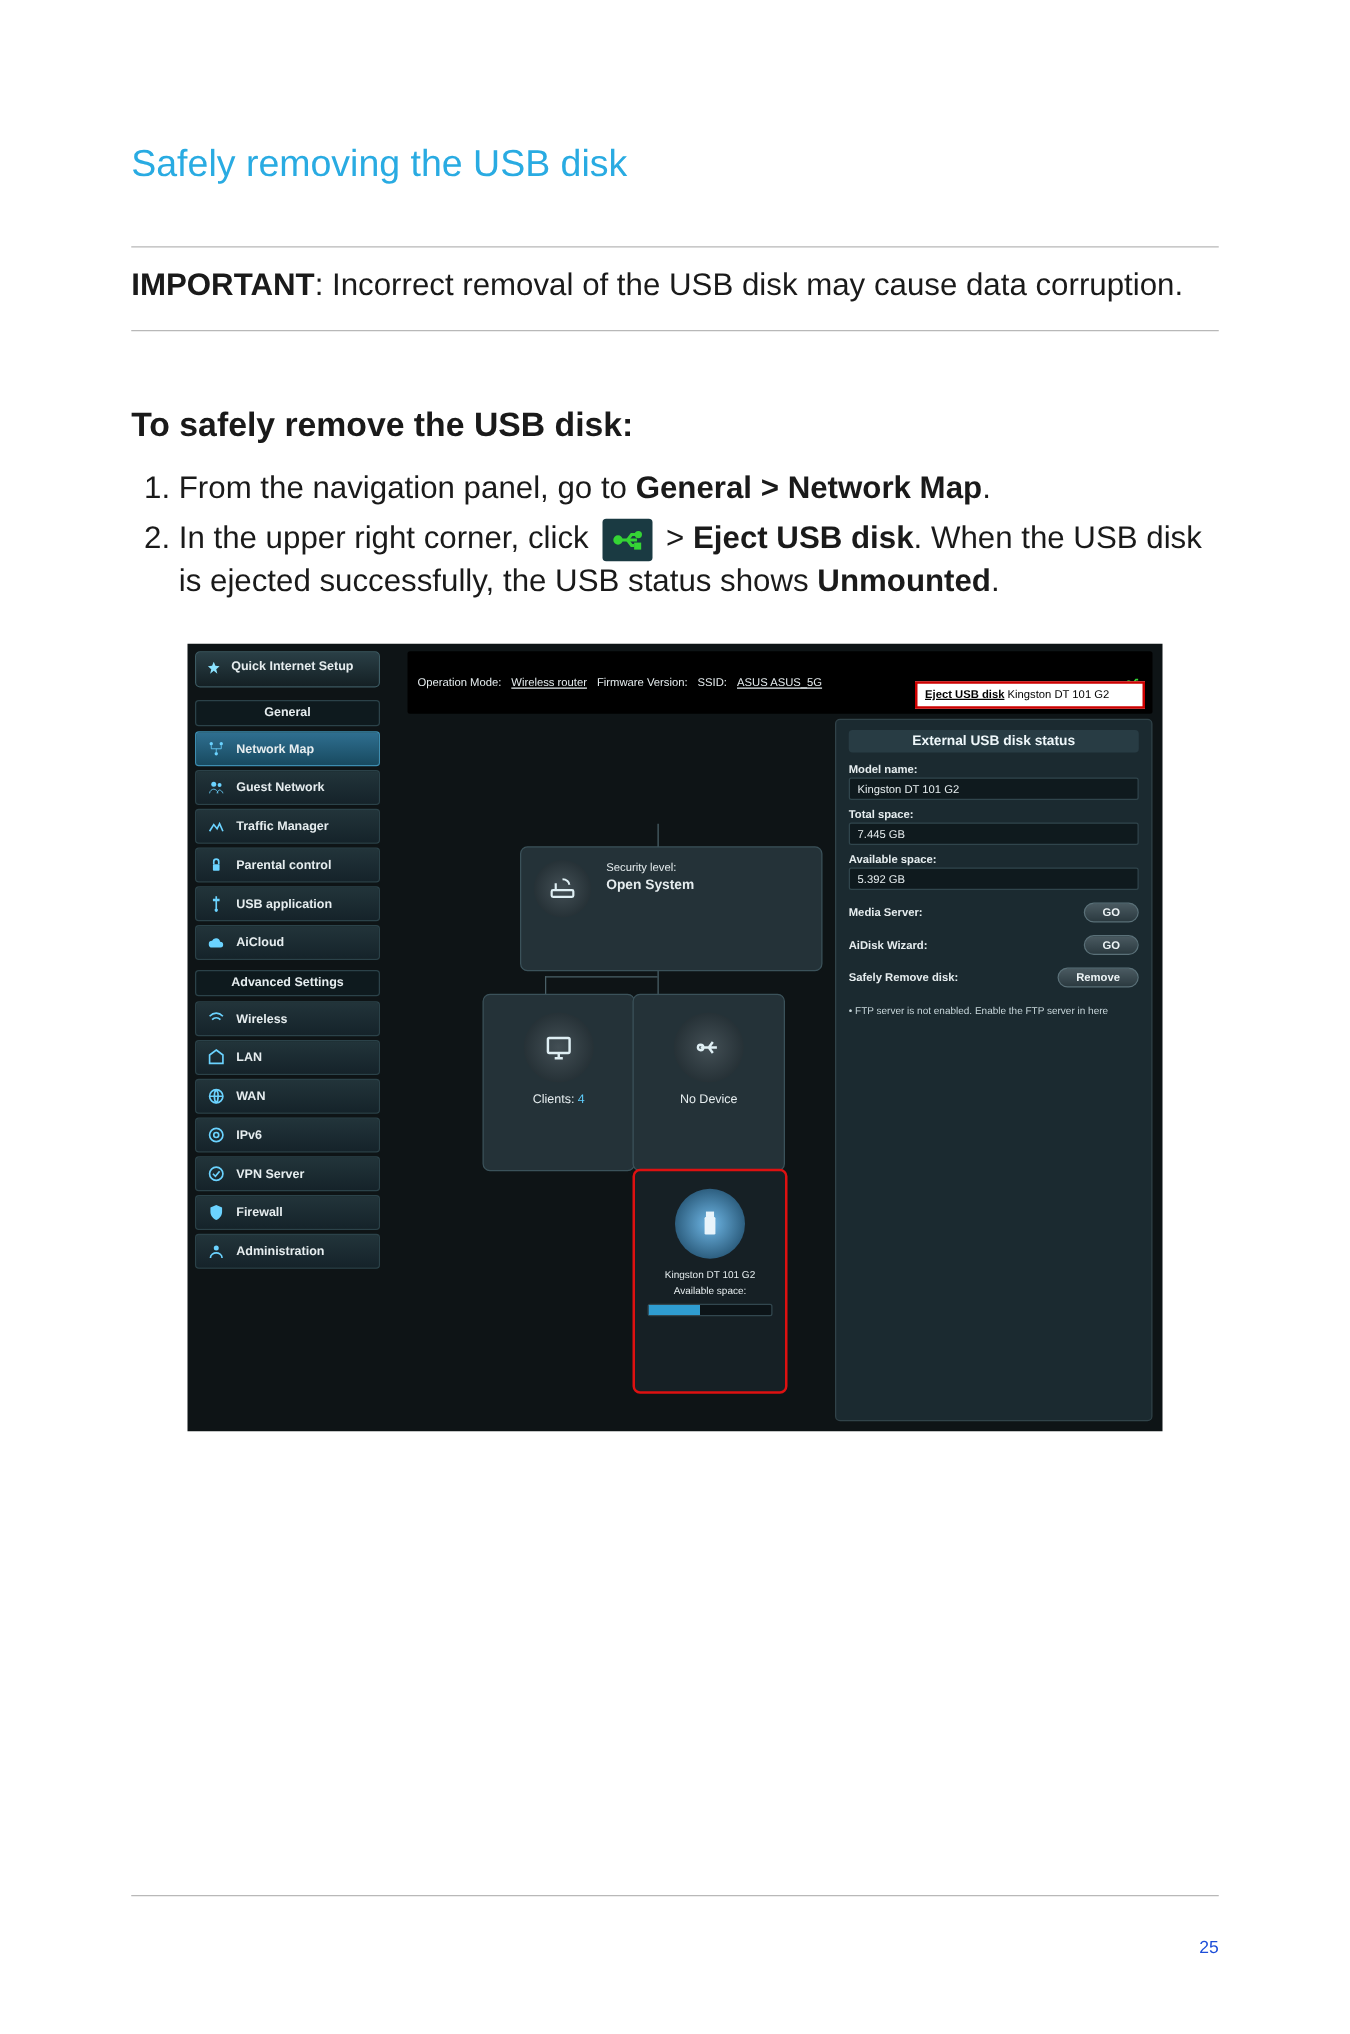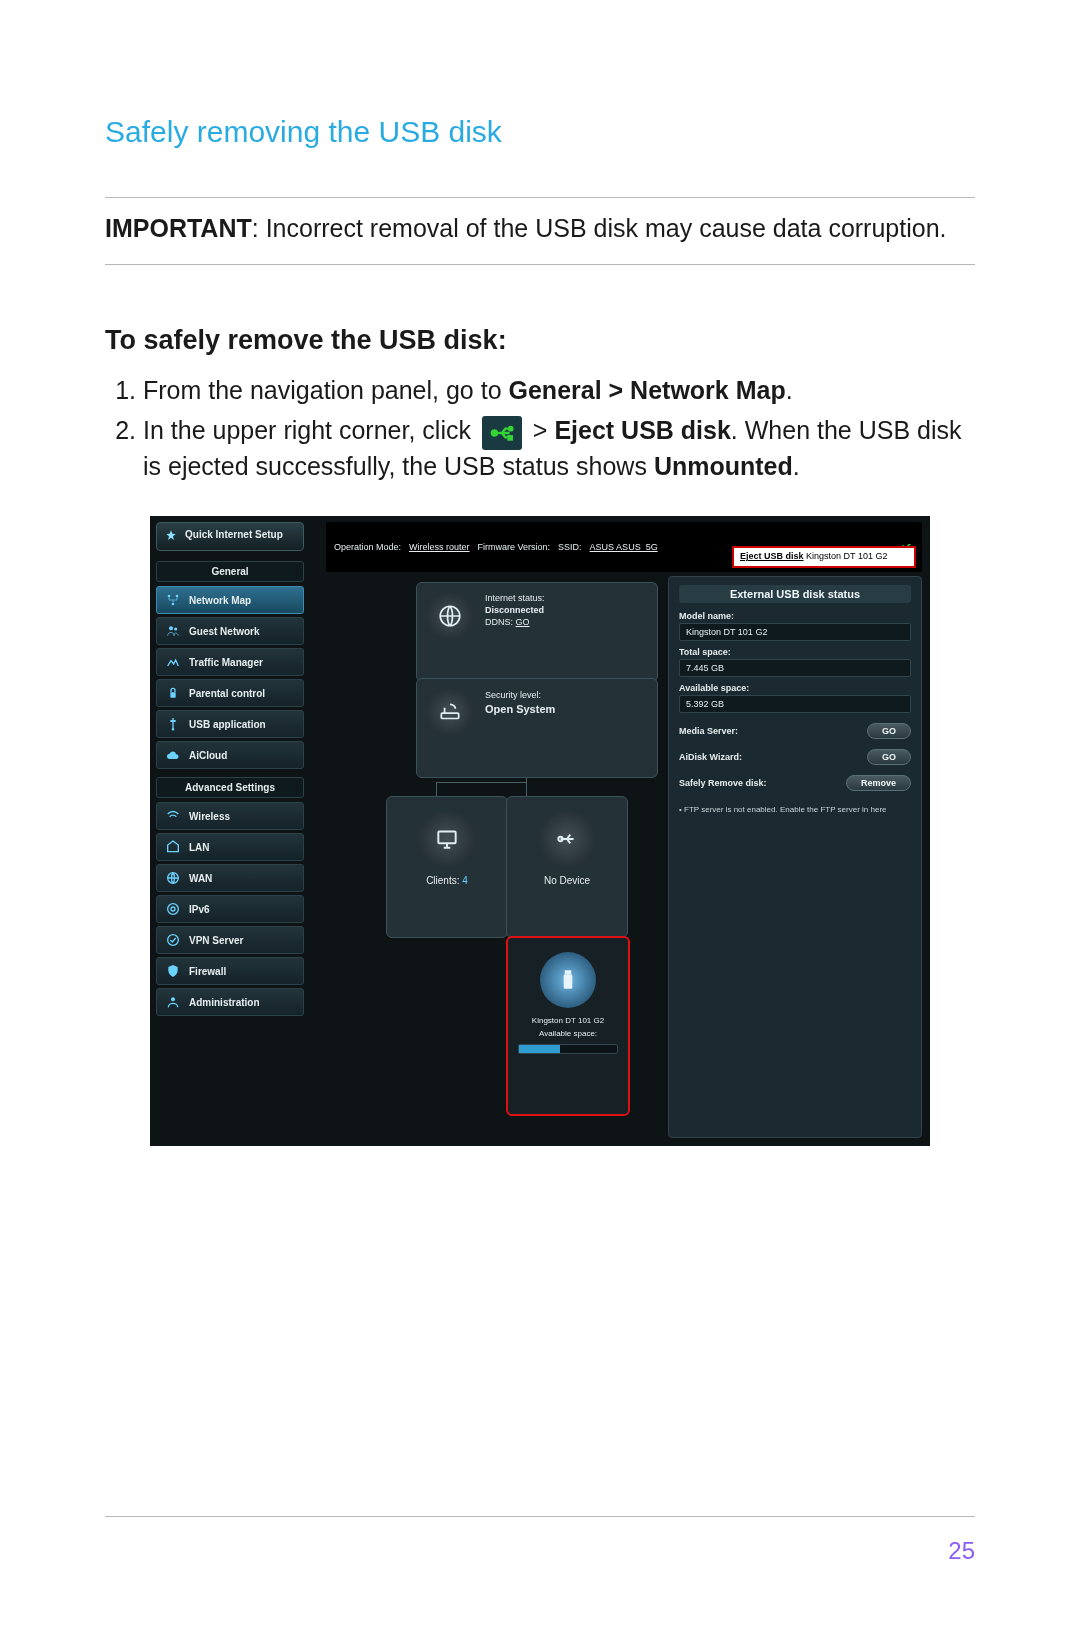--- a/index.html
+++ b/index.html
@@ -39,21 +39,21 @@
   .bar{height:8px;background:#0c1418;border:1px solid #32474f;border-radius:2px;margin-top:6px;position:relative}
   .bar i{position:absolute;left:0;top:0;bottom:0;width:42%;background:#2f9dd1}
   .rpanel{position:absolute;right:8px;top:60px;width:232px;bottom:8px;background:#1b2a30;border:1px solid #314349;border-radius:4px;padding:8px 10px;font-size:9px}
   .rpanel h4{margin:0 0 8px 0;text-align:center;font-size:11px;color:#eef7fa;background:#283c44;padding:3px 16px;border-radius:3px}
   .field-l{font-weight:700;margin-top:6px}
   .field-v{background:#0f1a1e;border:1px solid #30454c;padding:3px 6px;margin-top:2px;border-radius:2px}
   .row-go{display:flex;justify-content:space-between;align-items:center;margin-top:10px}
   .btn{background:linear-gradient(#4a5a61,#2b3a40);border:1px solid #5a7078;border-radius:10px;padding:2px 14px;font-weight:700;font-size:9px;color:#eef5f7;cursor:pointer}
   .note{margin-top:14px;font-size:8px;color:#c7d6da}
   .tree-line{position:absolute;background:#4a6068}
-  .pageno{position:absolute;right:105px;bottom:62px;font-size:24px;color:#8b5cf6}
+  .pageno{position:absolute;right:105px;bottom:62px;font-size:14px;color:#1d4ed8}
   .bottom-hr{position:absolute;left:105px;right:105px;bottom:110px;border-top:1px solid #b8b8b8}
 </style>
 </head>
 <body>
 
 <div class="page">
   <h2 class="section-title">Safely removing the USB disk</h2>
   <hr class="hr">
   <div class="important-box">
     <b>IMPORTANT</b><span>:  Incorrect removal of the USB disk may cause data corruption.</span>
@@ -204,33 +204,20 @@
 
     <div class="eject-pop">
       <u><b>Eject USB disk</b></u><span> Kingston DT 101 G2</span>
     </div>
 
     <div class="maparea">
       <div class="tree-line" style="left:200px;top:104px;width:1px;height:330px"></div>
       <div class="tree-line" style="left:110px;top:226px;width:90px;height:1px"></div>
       <div class="tree-line" style="left:110px;top:226px;width:1px;height:20px"></div>
 
-      <div class="card globe-card">
-        <div class="cic">
-            <svg viewBox="0 0 24 24" fill="none" stroke="currentColor" stroke-width="1.6">
-              <circle cx="12" cy="12" r="9"></circle>
-              <path d="M3 12h18M12 3c3 3 3 15 0 18M12 3c-3 3-3 15 0 18"></path>
-            </svg>
-          </div>
-        <div style="font-size:9px;line-height:1.3">
-          <div>Internet status:</div>
-          <b>Disconnected</b>
-          <div><span>DDNS:</span> <u>GO</u></div>
-        </div>
-      </div>
 
       <div class="card router-card">
         <div class="cic">
             <svg viewBox="0 0 24 24" fill="none" stroke="currentColor" stroke-width="1.6">
               <rect x="4" y="13" width="16" height="5" rx="1"></rect>
               <path d="M7 13V8M12 5c3 0 5 2 5 4"></path>
             </svg>
           </div>
         <div style="font-size:9px;line-height:1.4">
           <div>Security level:</div>

